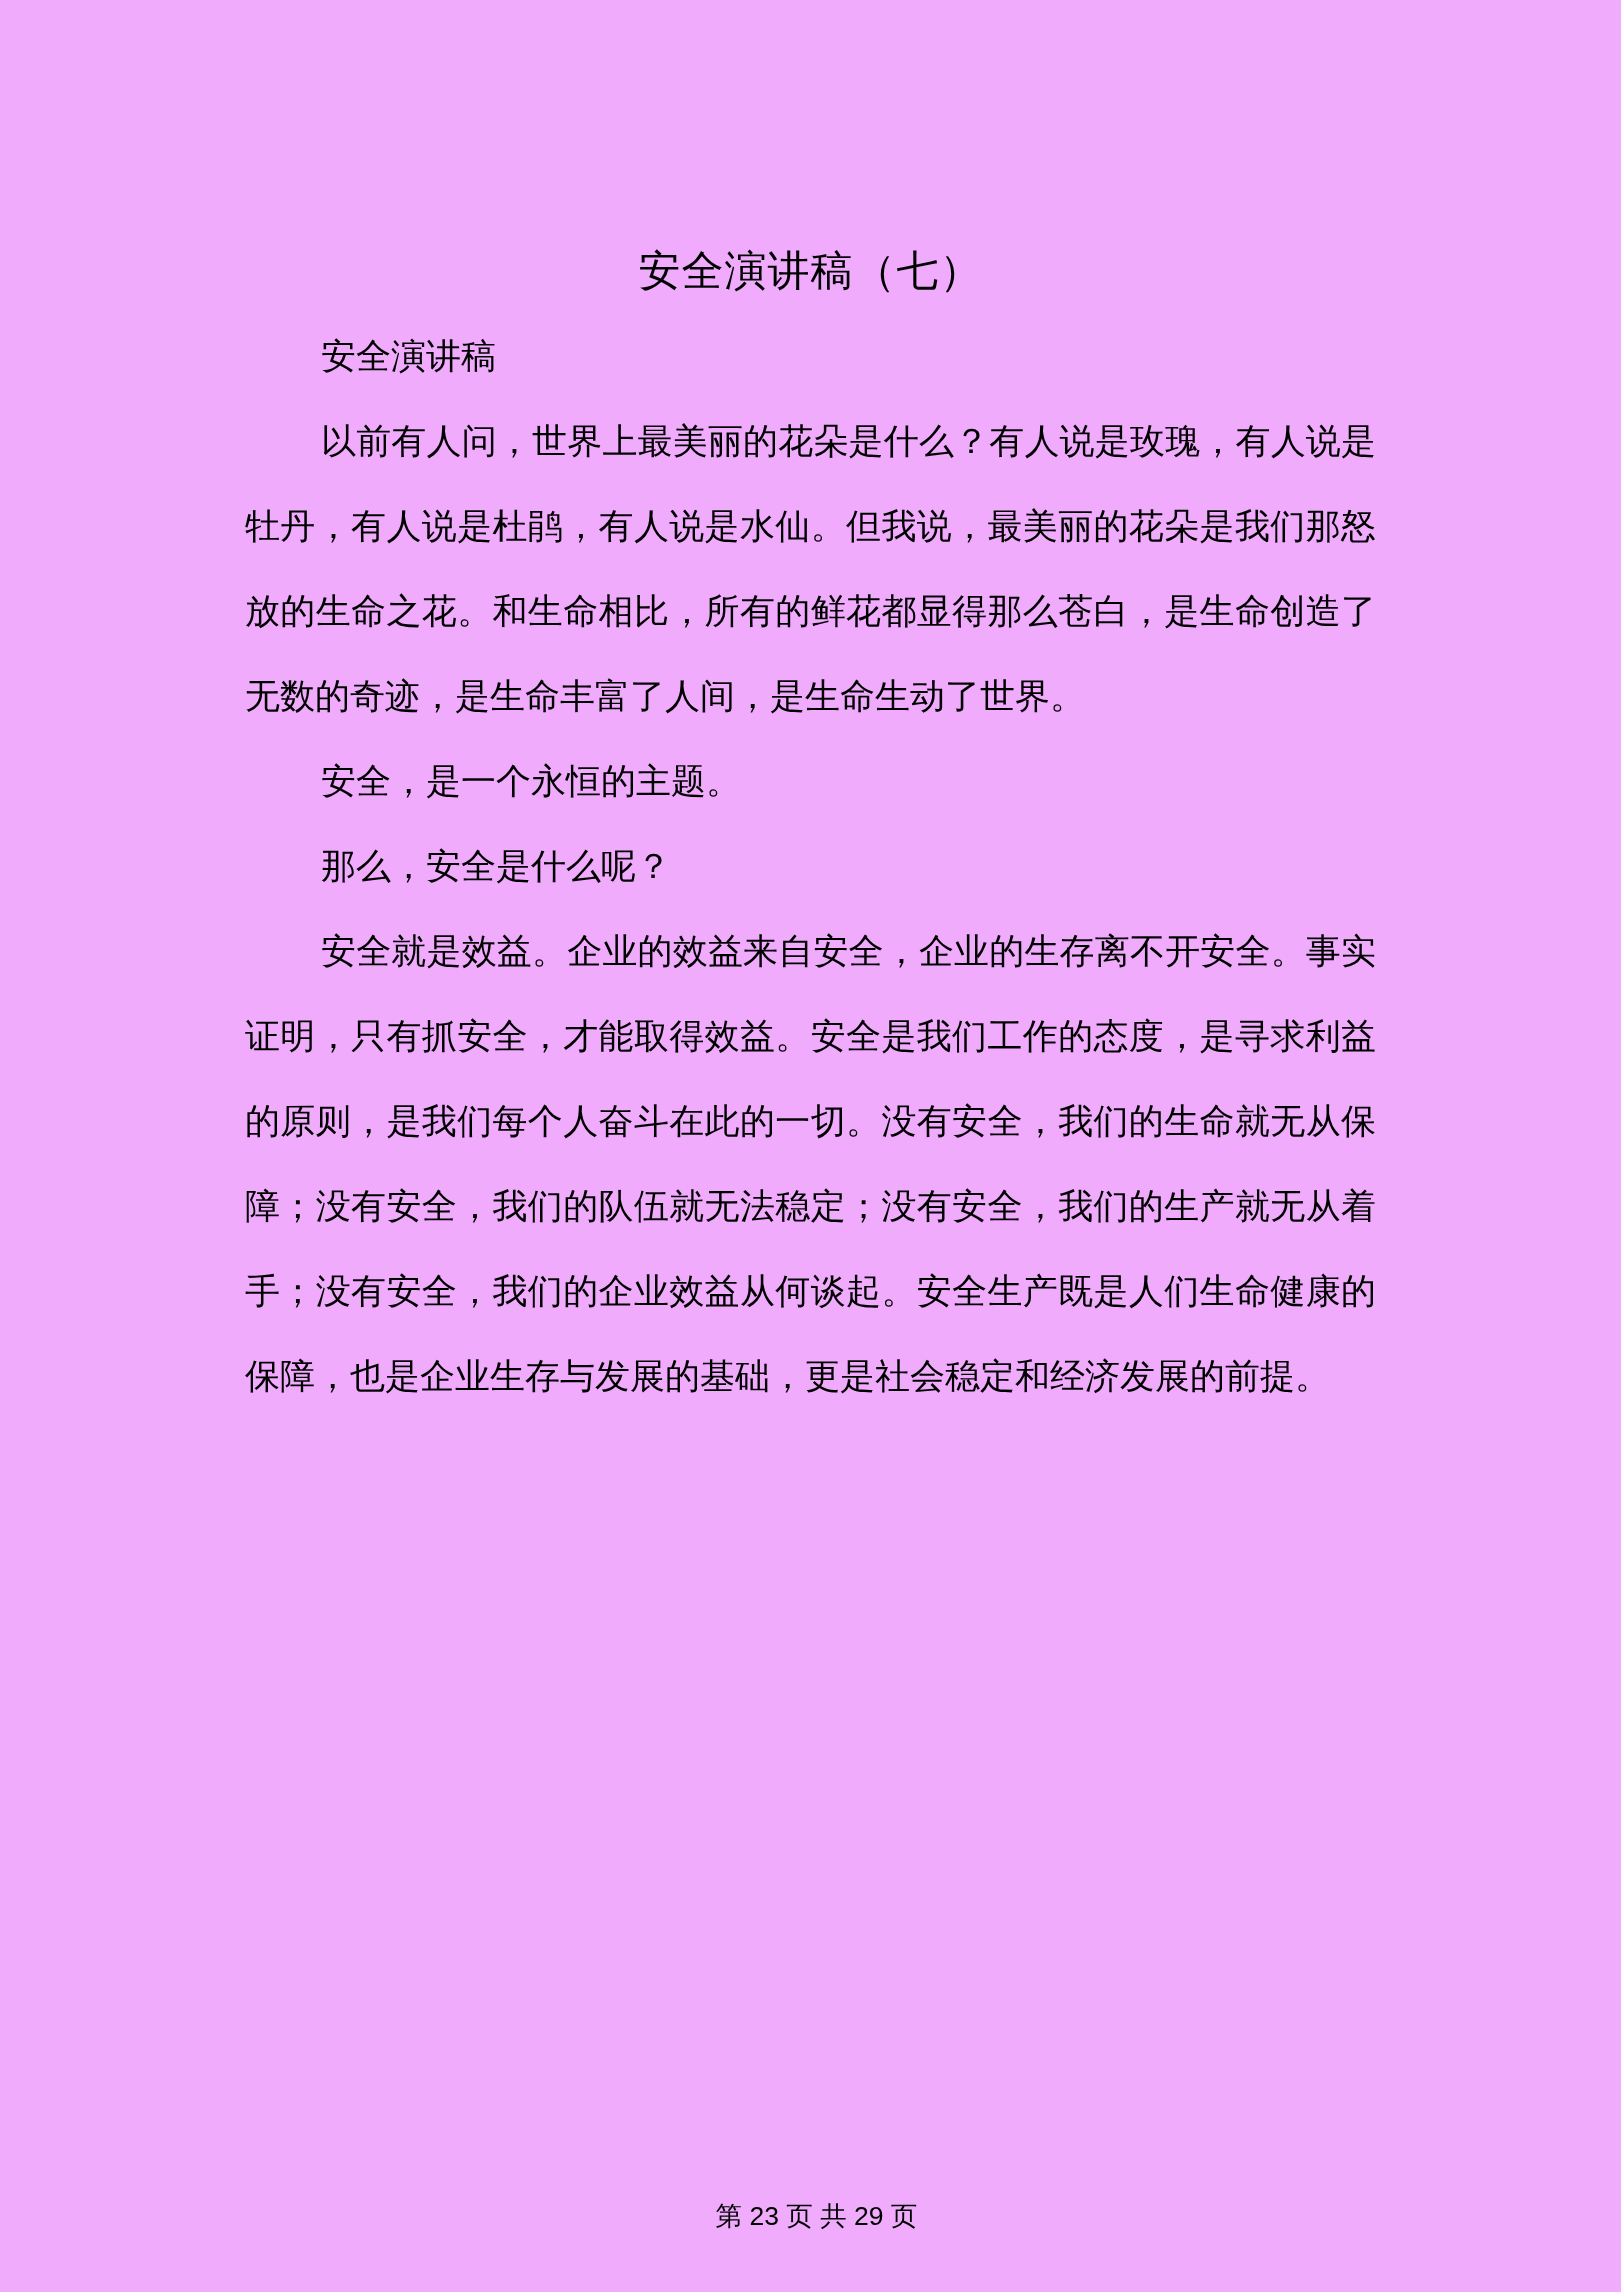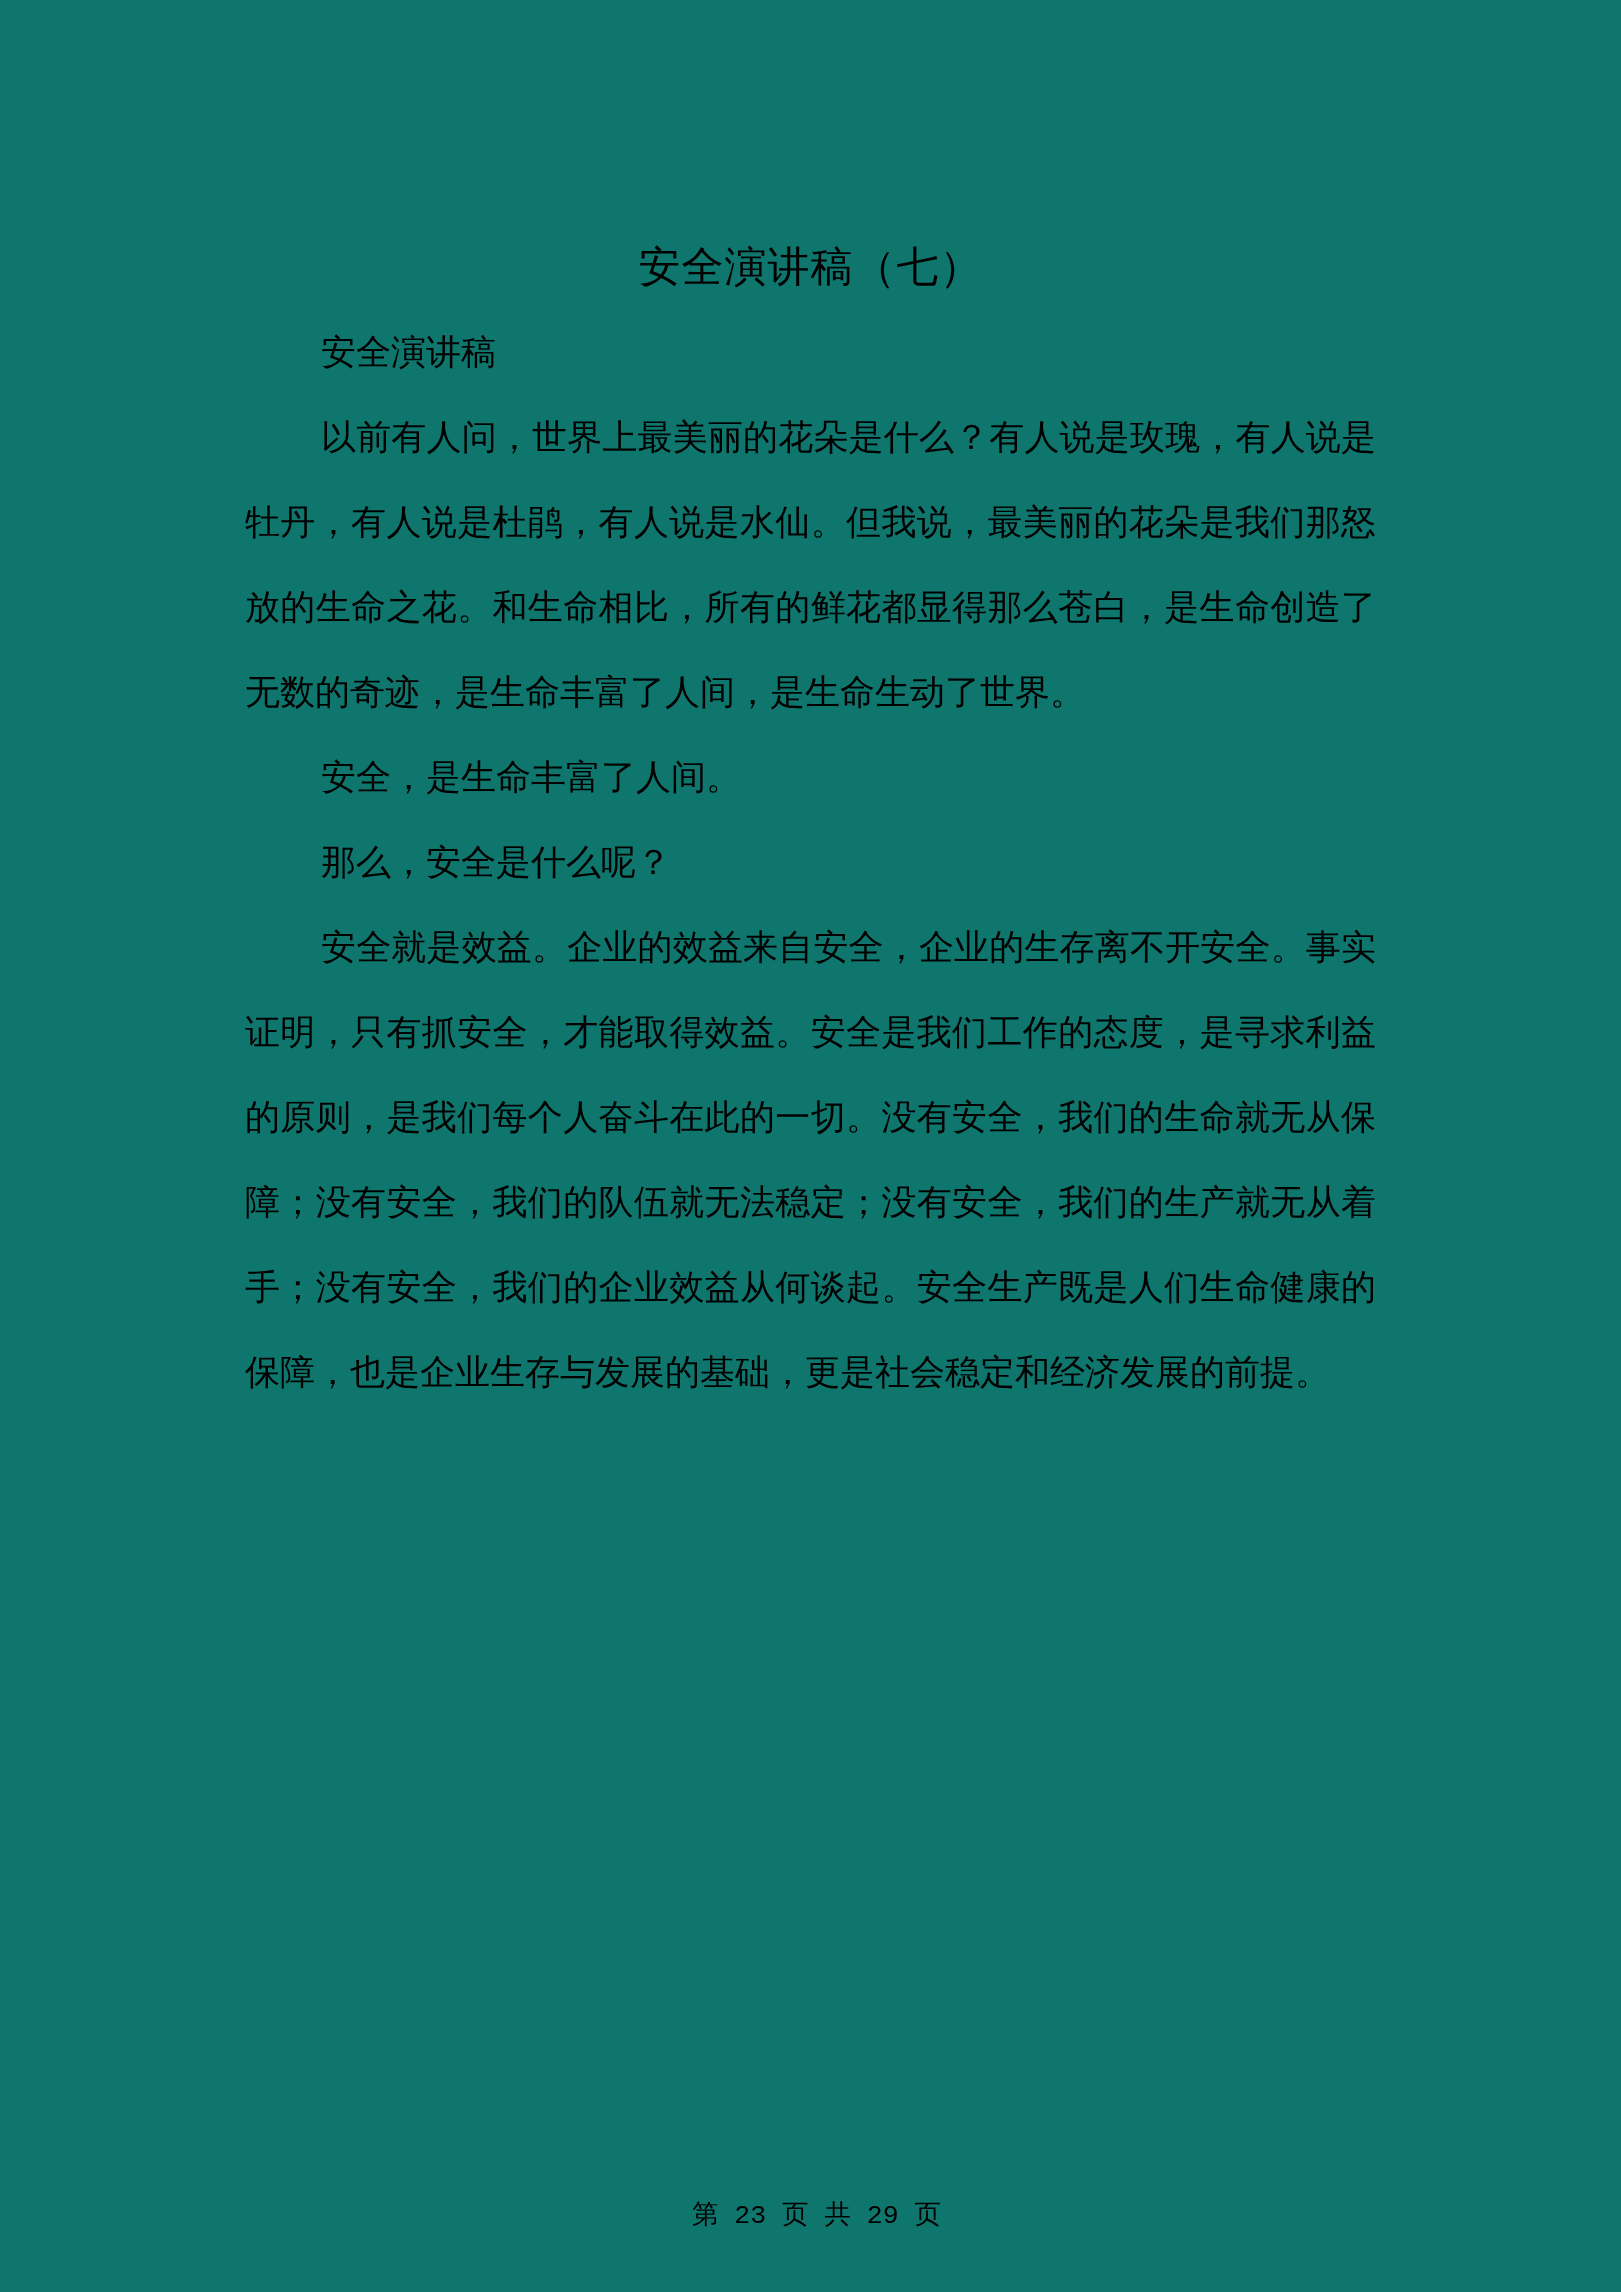--- a/index.html
+++ b/index.html
@@ -10,23 +10,22 @@
     width: 1621px;
     height: 2293px;
     position: relative;
     background: #ffffff;
     color: #000000;
     font-family: "Liberation Sans", "DejaVu Sans", sans-serif;
   }
   .page {
     position: absolute;
     inset: 0;
-    background: #0f766e;
+    background: #f0abfc;
     overflow: hidden;
-    font-family: Liberation Mono, monospace;
   }
   .content {
     position: absolute;
     left: 245px;
     top: 228px;
     width: 1131px;
   }
   .doc-title {
     margin: 0;
     font-size: 42px;
@@ -62,21 +61,21 @@
 
 <div class="page">
   <div class="content">
     <h1 class="doc-title">安全演讲稿（七）</h1>
     <div class="body-text">
 
         <p class="para">安全演讲稿</p>
 
         <p class="para">以前有人问，世界上最美丽的花朵是什么？有人说是玫瑰，有人说是牡丹，有人说是杜鹃，有人说是水仙。但我说，最美丽的花朵是我们那怒放的生命之花。和生命相比，所有的鲜花都显得那么苍白，是生命创造了无数的奇迹，是生命丰富了人间，是生命生动了世界。</p>
 
-        <p class="para">安全，是生命丰富了人间。</p>
+        <p class="para">安全，是一个永恒的主题。</p>
 
         <p class="para">那么，安全是什么呢？</p>
 
 
         <p class="para">安全就是效益。企业的效益来自安全，企业的生存离不开安全。事实证明，只有抓安全，才能取得效益。安全是我们工作的态度，是寻求利益的原则，是我们每个人奋斗在此的一切。没有安全，我们的生命就无从保障；没有安全，我们的队伍就无法稳定；没有安全，我们的生产就无从着手；没有安全，我们的企业效益从何谈起。安全生产既是人们生命健康的保障，也是企业生存与发展的基础，更是社会稳定和经济发展的前提。</p>
       </div>
   </div>
   <div class="footer">
     <span>第 23 页 共 29 页</span>
   </div>

